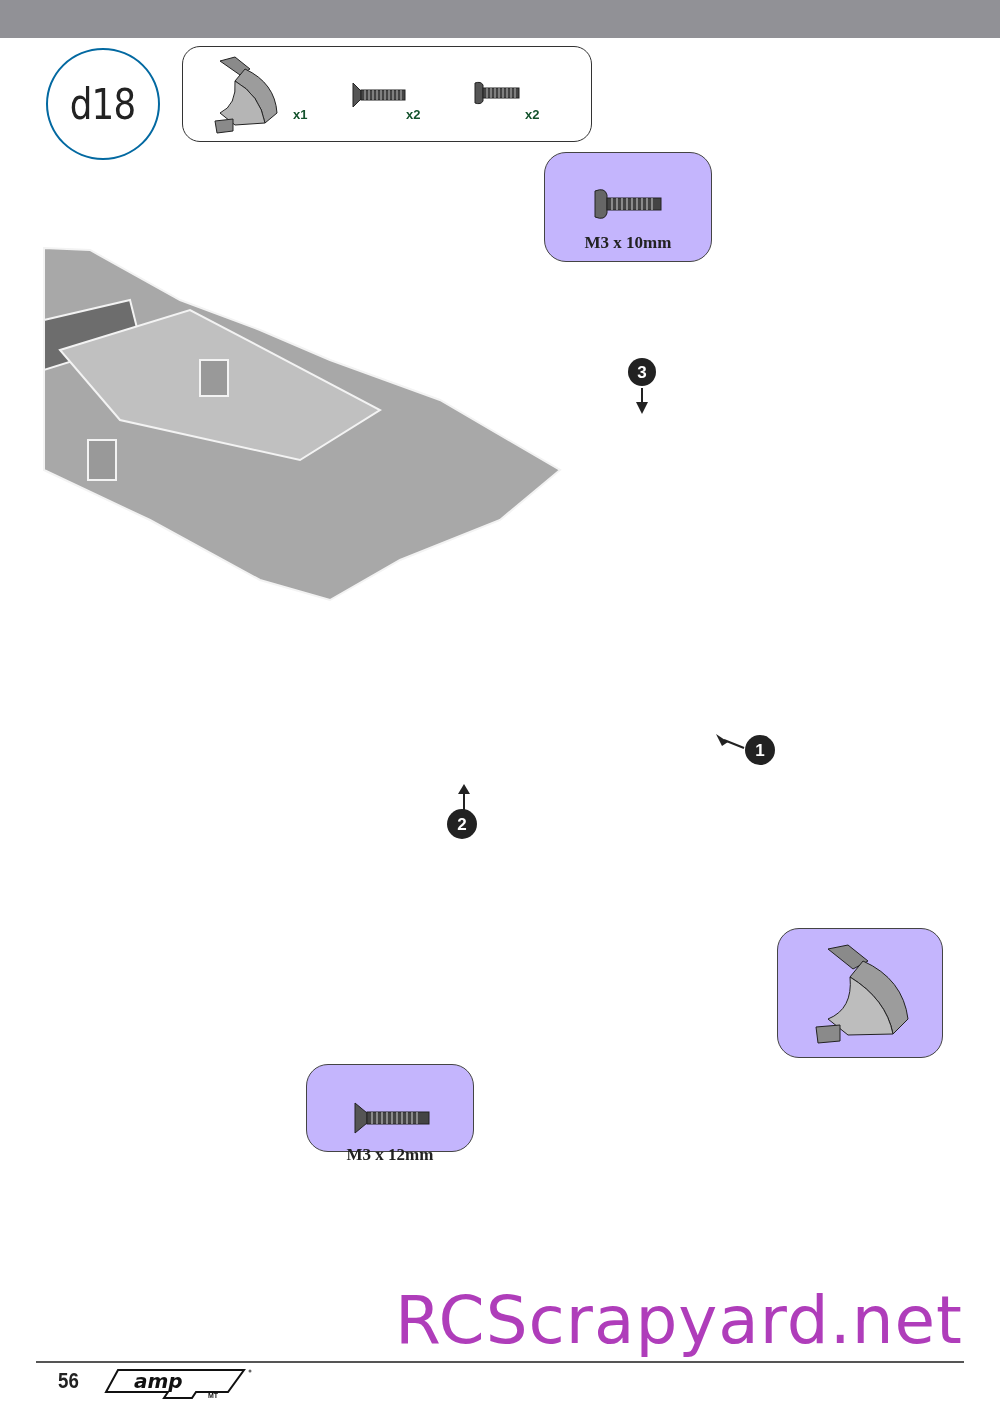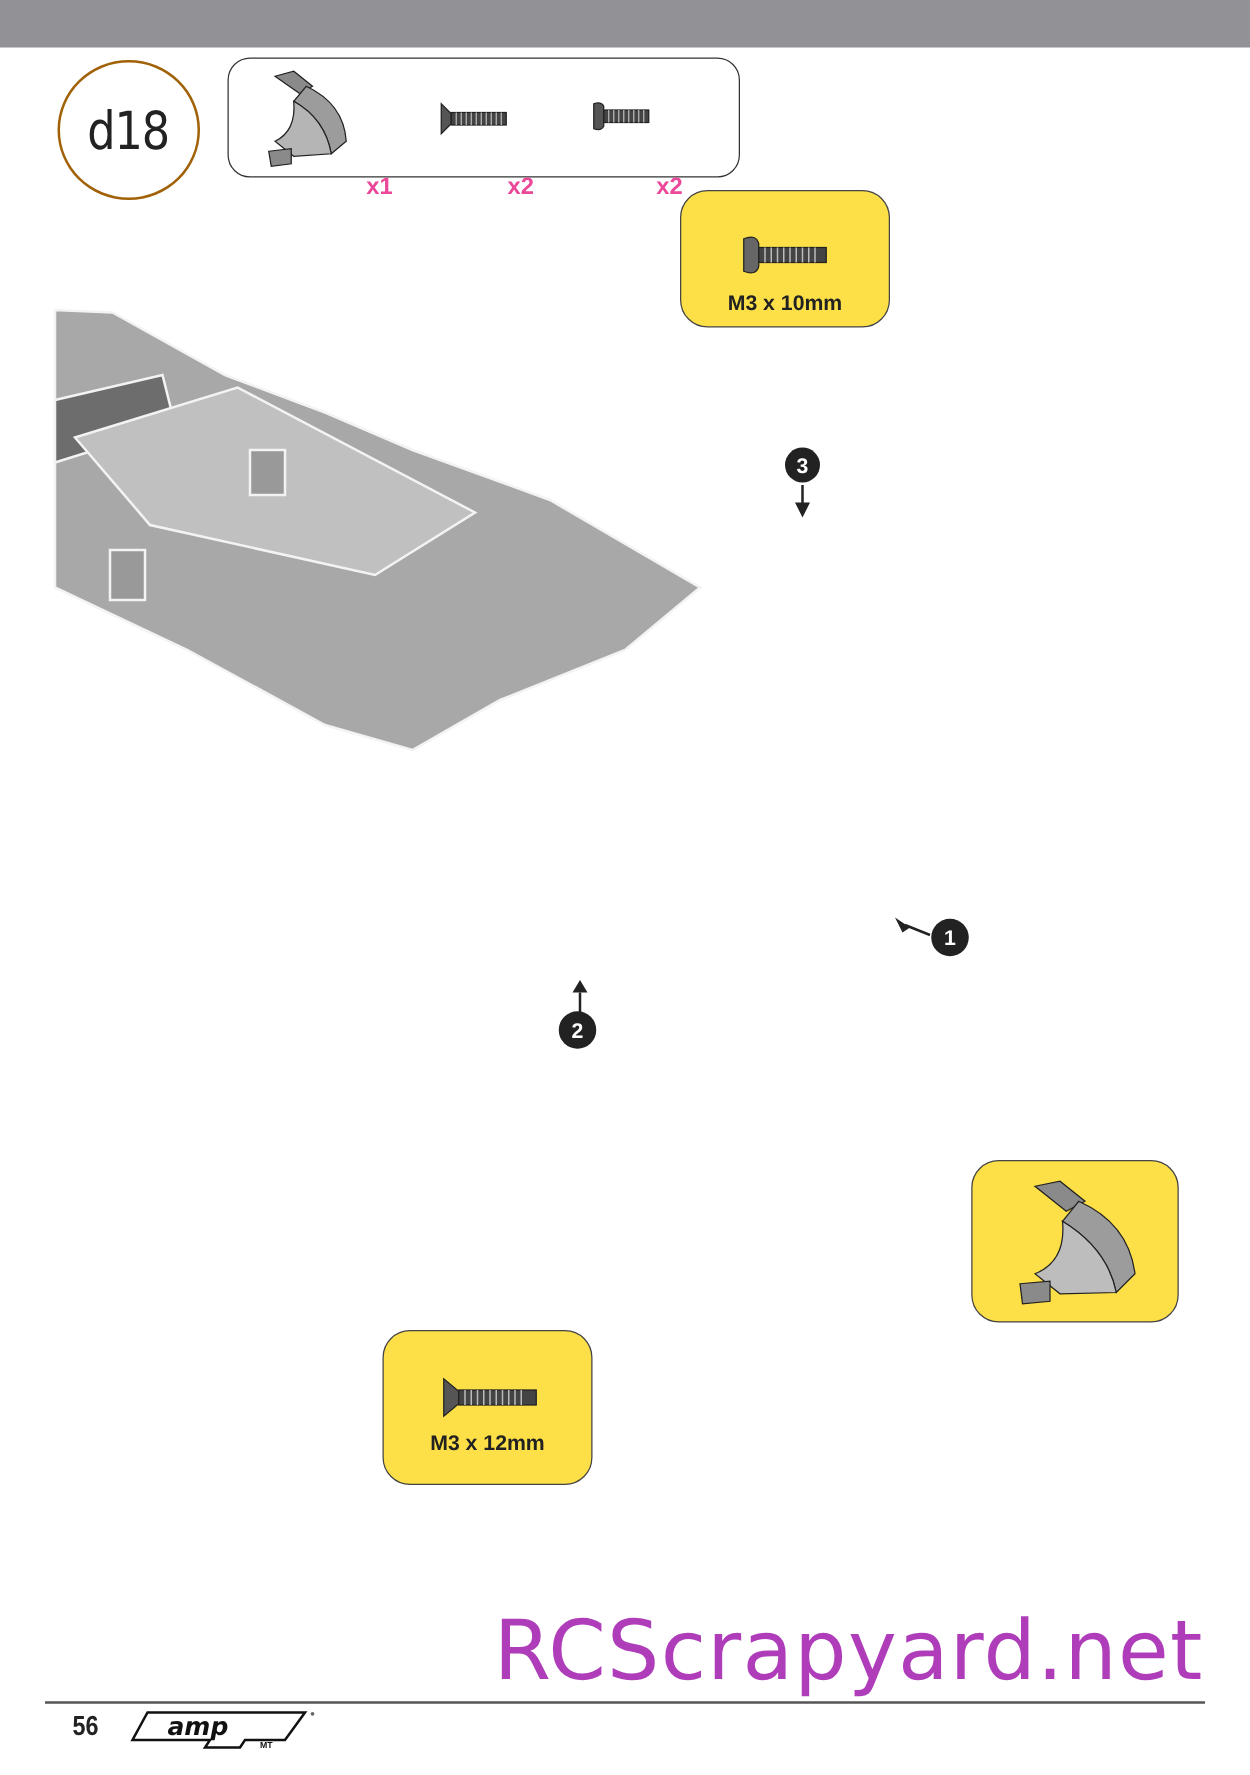--- a/index.html
+++ b/index.html
@@ -1,22 +1,22 @@
 <!DOCTYPE html>
 <html><head>
 <meta charset="utf-8">
 <style>
   html, body { margin:0; padding:0; background:#ffffff; }
   body { width:1000px; height:1420px; position:relative; overflow:hidden; font-family:"Liberation Sans", sans-serif; }
   .topbar { position:absolute; left:0; top:0; width:1000px; height:38px; background:#919196; }
-  .step-circle { position:absolute; left:46px; top:48px; width:114px; height:112px; border:2px solid #a16207; border-radius:50%; box-sizing:border-box; display:flex; align-items:center; justify-content:center; }
+  .step-circle { position:absolute; left:46px; top:48px; width:114px; height:112px; border:2px solid #0369a1; border-radius:50%; box-sizing:border-box; display:flex; align-items:center; justify-content:center; }
   .step-circle span { font-family:"DejaVu Sans", sans-serif; font-size:42px; color:#222; letter-spacing:-1px; transform:scaleX(0.85); }
   .parts-box { position:absolute; left:182px; top:46px; width:410px; height:96px; border:1.5px solid #333; border-radius:18px; box-sizing:border-box; }
-  .qty { position:absolute; font-weight:bold; font-size:19px; color:#ec4899;margin-top:32px; }
-  .callout { position:absolute; border:1.5px solid #444; border-radius:22px; box-sizing:border-box; background:#fde047; }
+  .qty { position:absolute; font-weight:bold; font-size:13px; color:#14532d; }
+  .callout { position:absolute; border:1.5px solid #444; border-radius:22px; box-sizing:border-box; background:#c4b5fd;font-family:Liberation Serif, serif; }
   .callout .lbl { position:absolute; left:0; right:0; text-align:center; font-weight:bold; font-size:17px; color:#222; }
   .watermark { position:absolute; left:395px; top:1282px; font-family:"DejaVu Sans", sans-serif; font-size:66px; color:#a21caf; opacity:0.85; letter-spacing:1px; }
   .footer-line { position:absolute; left:36px; top:1361px; width:928px; height:1.5px; background:#555; }
   .page-num { position:absolute; left:58px; top:1368px; font-weight:bold; font-size:22px; color:#222; transform:scaleX(0.85); transform-origin:left; }
   svg { position:absolute; overflow:visible; }
 </style>
 </head>
 <body>
 
 
@@ -86,21 +86,21 @@
         <line x1="44" y1="9" x2="44" y2="21"></line>
         <line x1="49" y1="9" x2="49" y2="21"></line>
         <line x1="54" y1="9" x2="54" y2="21"></line>
         <line x1="59" y1="9" x2="59" y2="21"></line>
       </g>
   </svg>
   <span class="lbl" style="top:80px;">M3 x 10mm</span>
 </div>
 
 
-<div class="callout" style="left:306px;top:1064px;width:168px;height:124px;">
+<div class="callout" style="left:306px;top:1064px;width:168px;height:88px;">
   <svg style="left:46px;top:38px;" width="80" height="30" viewBox="0 0 80 30">
     <path d="M2 0 L2 30 L14 20 L14 10 Z" fill="#555" stroke="#222"></path>
     <rect x="14" y="9" width="62" height="12" fill="#444" stroke="#222"></rect>
     <g stroke="#bbb" stroke-width="1.2">
         <line x1="19" y1="9" x2="19" y2="21"></line>
         <line x1="24" y1="9" x2="24" y2="21"></line>
         <line x1="29" y1="9" x2="29" y2="21"></line>
         <line x1="34" y1="9" x2="34" y2="21"></line>
         <line x1="39" y1="9" x2="39" y2="21"></line>
         <line x1="44" y1="9" x2="44" y2="21"></line>

